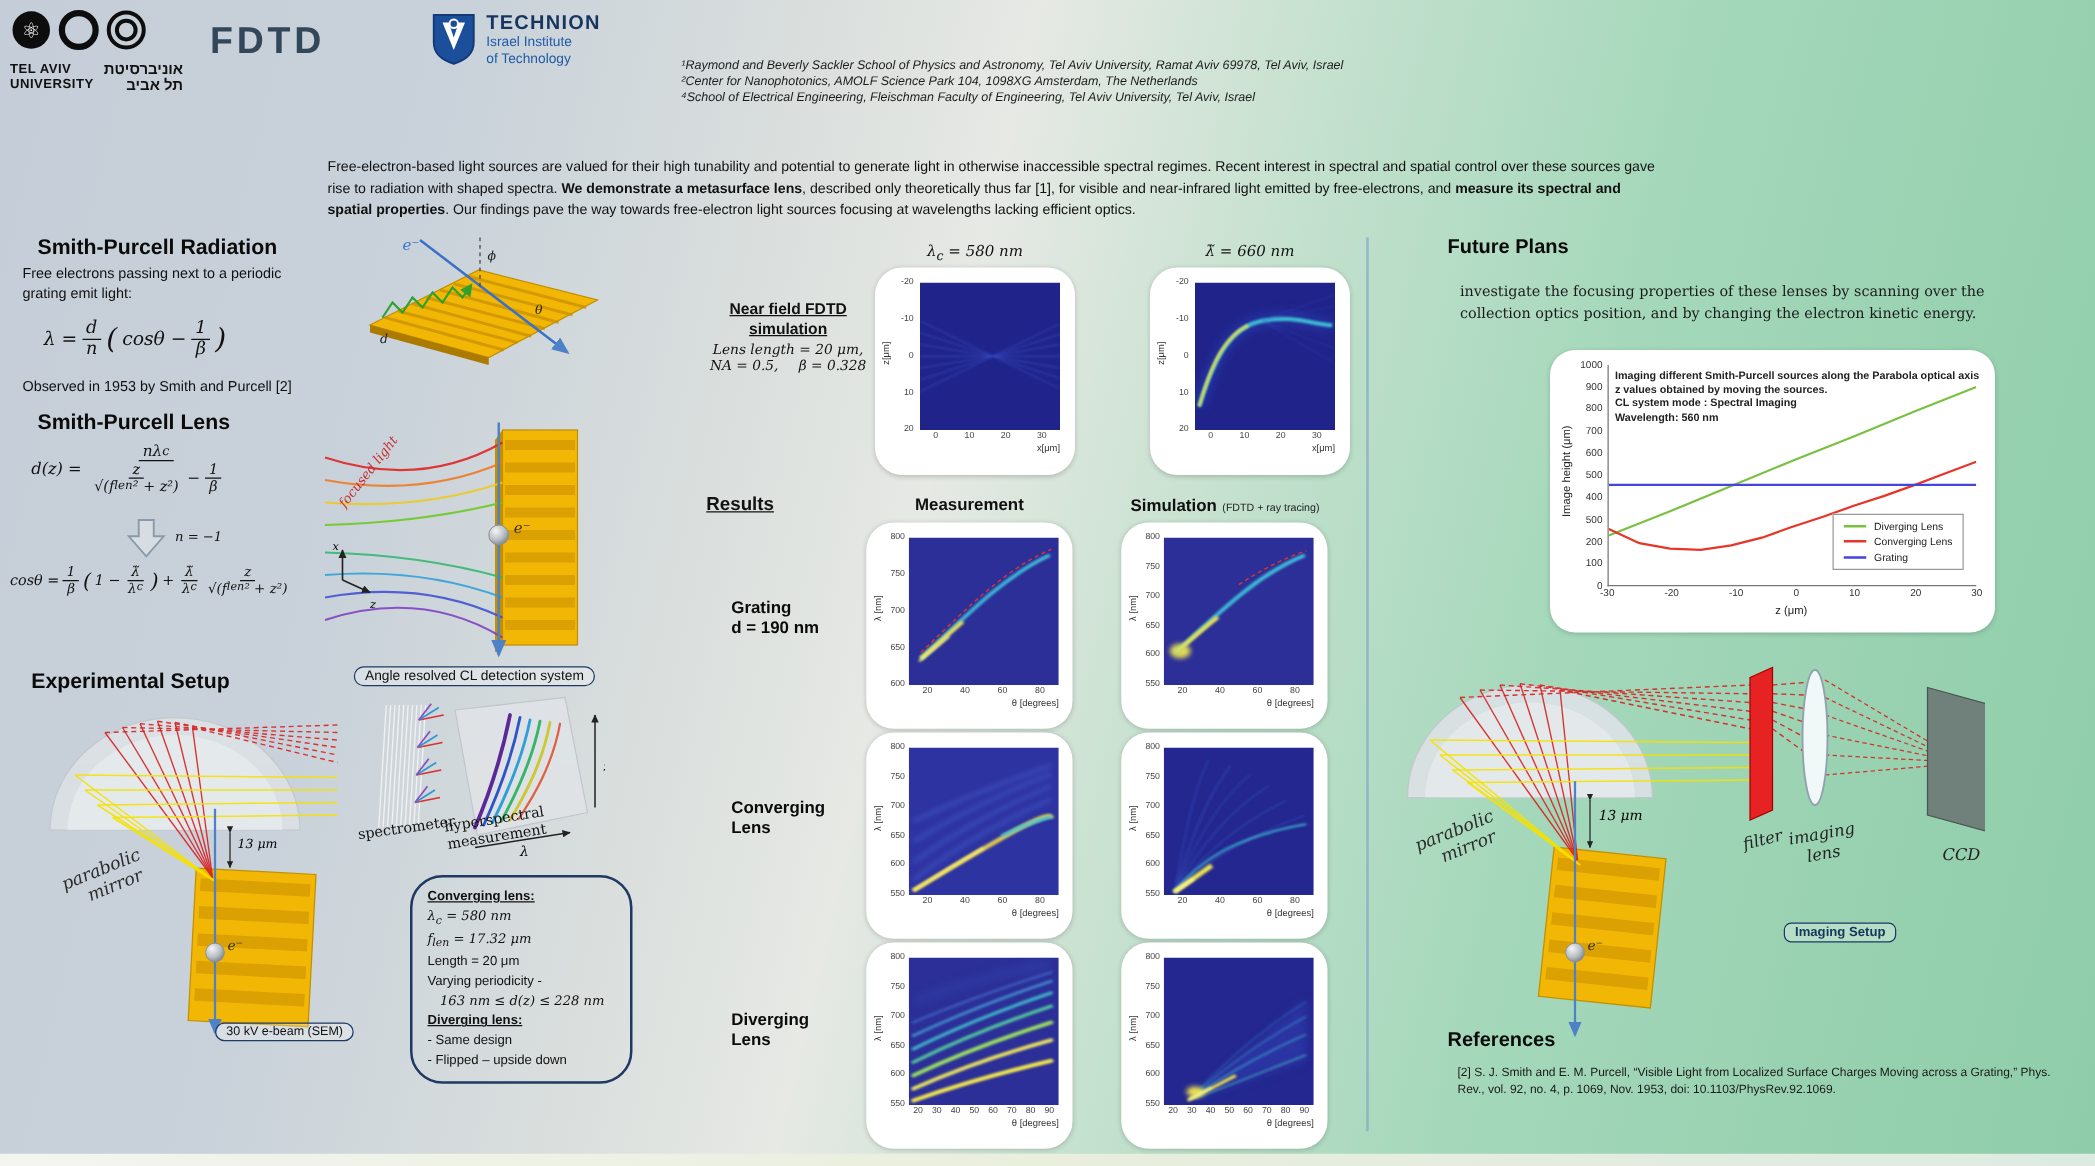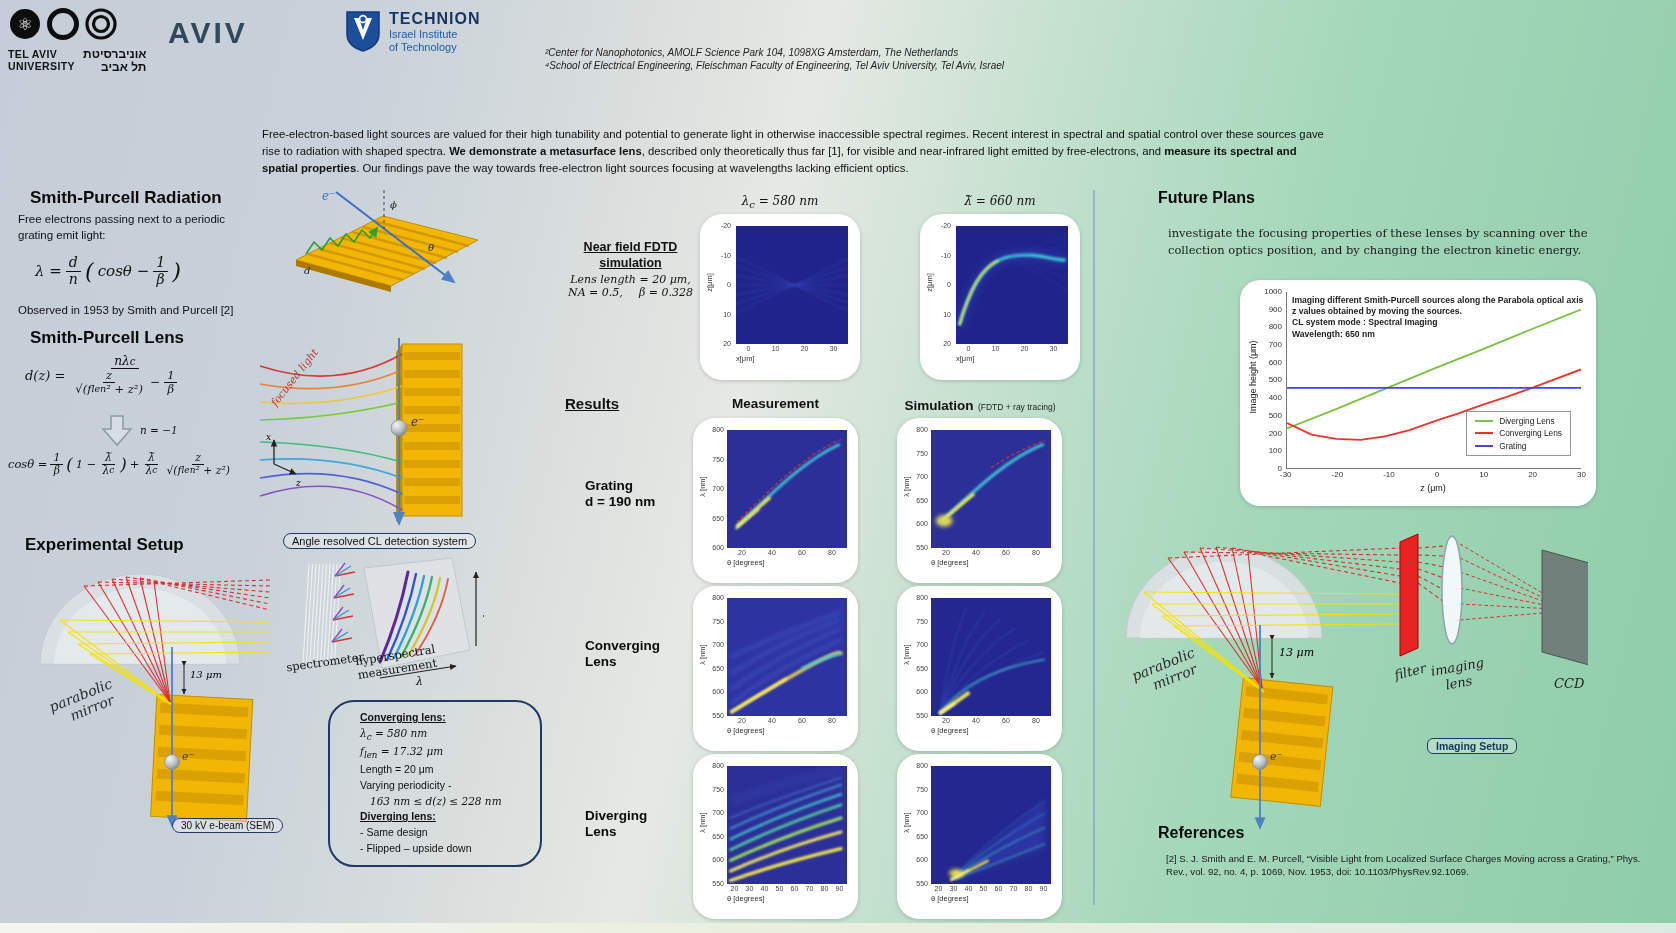--- a/index.html
+++ b/index.html
@@ -10,31 +10,31 @@
   .sec-h{font-weight:bold;color:#0b0b0b;}
   .serif{font-family:"DejaVu Serif",serif;}
   .ital{font-style:italic;}
   .eq{font-family:"DejaVu Serif",serif;font-style:italic;color:#111;display:flex;align-items:center;gap:4px;}
   .frac{display:inline-flex;flex-direction:column;align-items:center;line-height:1.1;font-size:0.94em;}
   .frac>.num{border-bottom:1px solid #111;padding:0 3px;display:flex;align-items:center;}
   .frac>.den{padding:0 3px;display:flex;align-items:center;}
   .denrow{display:flex;align-items:center;gap:4px;}
   .pill{border:1.6px solid #1f3864;border-radius:7px;padding:1px 8px;background:rgba(255,255,255,0.28);
         font-size:10.5px;color:#111;white-space:nowrap;}
-  .lensbox{border:2px solid #1f3864;border-radius:26px;padding:8px 30px;font-size:10.5px;line-height:1.5;color:#111;}
+  .lensbox{border:2px solid #1f3864;border-radius:26px;padding:8px 12px;font-size:10.5px;line-height:1.5;color:#111;}
   .lensbox .u{text-decoration:underline;font-weight:bold;}
   .plot-card{position:absolute;background:#fff;border-radius:22px;box-shadow:0 1px 4px rgba(0,0,0,.18);}
   .hm{position:absolute;left:34px;top:12px;width:120px;height:118px;}
   .yticks{position:absolute;left:4px;top:8px;width:27px;height:125px;display:flex;flex-direction:column;
           justify-content:space-between;align-items:flex-end;font-size:7px;color:#444;}
   .xticks{position:absolute;left:34px;top:131px;width:120px;display:flex;justify-content:space-around;
           font-size:7px;color:#444;}
   .ylab{position:absolute;width:118px;left:-50px;top:64px;transform:rotate(-90deg);text-align:center;
         font-size:7.5px;color:#333;}
-  .xlab{position:absolute;left:34px;top:140px;width:120px;text-align:left;font-size:7.5px;color:#333;}
+  .xlab{position:absolute;left:34px;top:140px;width:120px;text-align:right;font-size:7.5px;color:#333;}
   .figlab{font-family:"DejaVu Serif",serif;color:#2b2b2b;}
   .chart-card{position:absolute;background:#fff;border-radius:20px;box-shadow:0 1px 4px rgba(0,0,0,.18);}
   .fp-plot{position:absolute;left:46px;top:12px;width:294px;height:176px;border-left:1.4px solid #777;border-bottom:1.4px solid #777;}
   .fp-plot svg{position:absolute;left:0;top:0;width:100%;height:100%;}
   .fp-ann{position:absolute;left:52px;top:15px;font-size:8.6px;font-weight:bold;color:#222;line-height:1.3;z-index:3;}
   .fp-yticks{position:absolute;left:16px;top:7px;width:26px;height:186px;display:flex;flex-direction:column-reverse;
              justify-content:space-between;align-items:flex-end;font-size:8px;color:#333;}
   .fp-xticks{position:absolute;left:40px;top:190px;width:306px;display:flex;justify-content:space-between;font-size:8px;color:#333;}
   .fp-ylab{position:absolute;left:-72px;top:92px;width:170px;transform:rotate(-90deg);text-align:center;font-size:9px;color:#222;}
   .fp-xlab{position:absolute;left:46px;top:203px;width:294px;text-align:center;font-size:9px;color:#222;}
@@ -91,37 +91,38 @@
         <div>TEL AVIV</div>
         <div>UNIVERSITY</div>
       </div>
       <div dir="rtl" style="font-size:12px;font-weight:bold;line-height:1.1;">
         <div>אוניברסיטת</div>
         <div>תל אביב</div>
       </div>
     </div>
   </div>
 
-  <div class="abs" style="left:168px;top:16px;font-size:30px;font-weight:bold;letter-spacing:3px;color:#33475a;">AVIV</div>
+  <div class="abs" style="left:168px;top:16px;font-size:30px;font-weight:bold;letter-spacing:3px;color:#33475a;">FDTD</div>
 
   <div class="abs" style="left:345px;top:10px;display:flex;gap:8px;">
     <svg width="36" height="42" viewBox="0 0 36 42">
       <path d="M2,2 H34 V24 Q34,36 18,41 Q2,36 2,24 Z" fill="#1b4e9b" stroke="#123a77" stroke-width="1.5"></path>
       <path d="M9,8 L18,30 L27,8 L22,8 L18,20 L14,8 Z" fill="#fff"></path>
       <circle cx="18" cy="9" r="3.4" fill="#1b4e9b" stroke="#fff" stroke-width="1.6"></circle>
     </svg>
     <div>
       <div style="font-size:16px;font-weight:bold;color:#17355e;letter-spacing:1px;">TECHNION</div>
       <div style="font-size:11px;color:#1f5aa8;line-height:1.2;">Israel Institute</div>
       <div style="font-size:11px;color:#1f5aa8;line-height:1.2;">of Technology</div>
     </div>
   </div>
 
 
   <div class="abs" style="left:545px;top:46px;width:700px;">
+    <div class="hdr-affil">¹Raymond and Beverly Sackler School of Physics and Astronomy, Tel Aviv University, Ramat Aviv 69978, Tel Aviv, Israel</div>
     <div class="hdr-affil">²Center for Nanophotonics, AMOLF Science Park 104, 1098XG Amsterdam, The Netherlands</div>
     <div class="hdr-affil">⁴School of Electrical Engineering, Fleischman Faculty of Engineering, Tel Aviv University, Tel Aviv, Israel</div>
   </div>
 
   <div class="abs" style="left:262px;top:126px;width:1068px;font-size:11.3px;line-height:1.5;color:#101010;">
     <span>Free-electron-based light sources are valued for their high tunability and potential to generate light in otherwise inaccessible spectral regimes. Recent interest in spectral and spatial control over these sources gave rise to radiation with shaped spectra. </span><span style="font-weight:bold">We demonstrate a metasurface lens</span><span>, described only theoretically thus far [1], for visible and near-infrared light emitted by free-electrons, and </span><span style="font-weight:bold">measure its spectral and spatial properties</span><span>. Our findings pave the way towards free-electron light sources focusing at wavelengths lacking efficient optics.</span>
   </div>
 
   <div class="abs sec-h" style="left:30px;top:188px;font-size:17px;">Smith-Purcell Radiation</div>
   <div class="abs" style="left:18px;top:212px;width:245px;font-size:11.5px;line-height:1.35;">Free electrons passing next to a periodic grating emit light:</div>
@@ -716,21 +717,21 @@
         <div class="row">
             <span class="sw" style="background: rgb(68, 68, 224);"></span>
             <span>Grating</span>
           </div>
       </div>
     </div>
     <div class="fp-ann">
       <div>Imaging different Smith-Purcell sources along the Parabola optical axis</div>
       <div>z values obtained by moving the sources.</div>
       <div>CL system mode : Spectral Imaging</div>
-      <div>Wavelength: 650 nm</div>
+      <div>Wavelength: 560 nm</div>
     </div>
     <div class="fp-xticks">
         <span>-30</span>
         <span>-20</span>
         <span>-10</span>
         <span>0</span>
         <span>10</span>
         <span>20</span>
         <span>30</span>
       </div>

